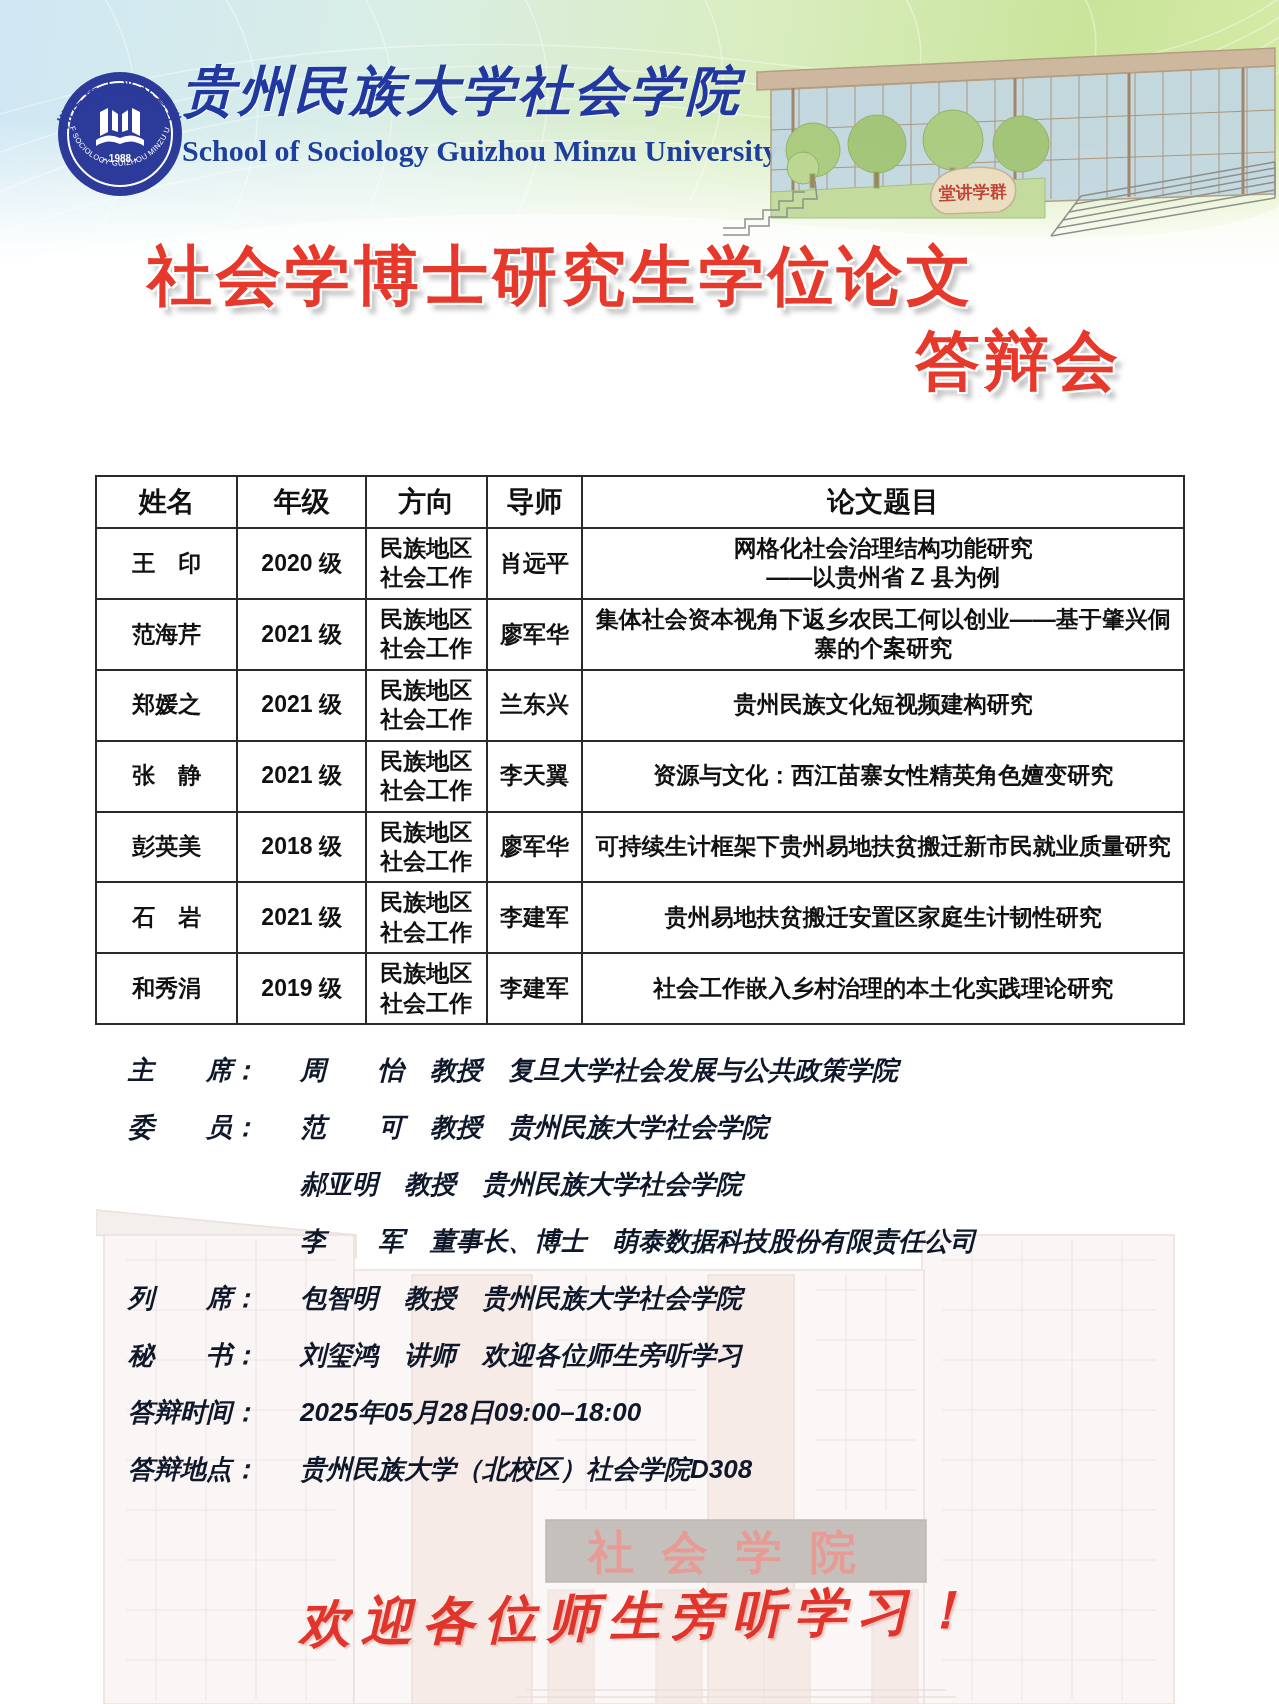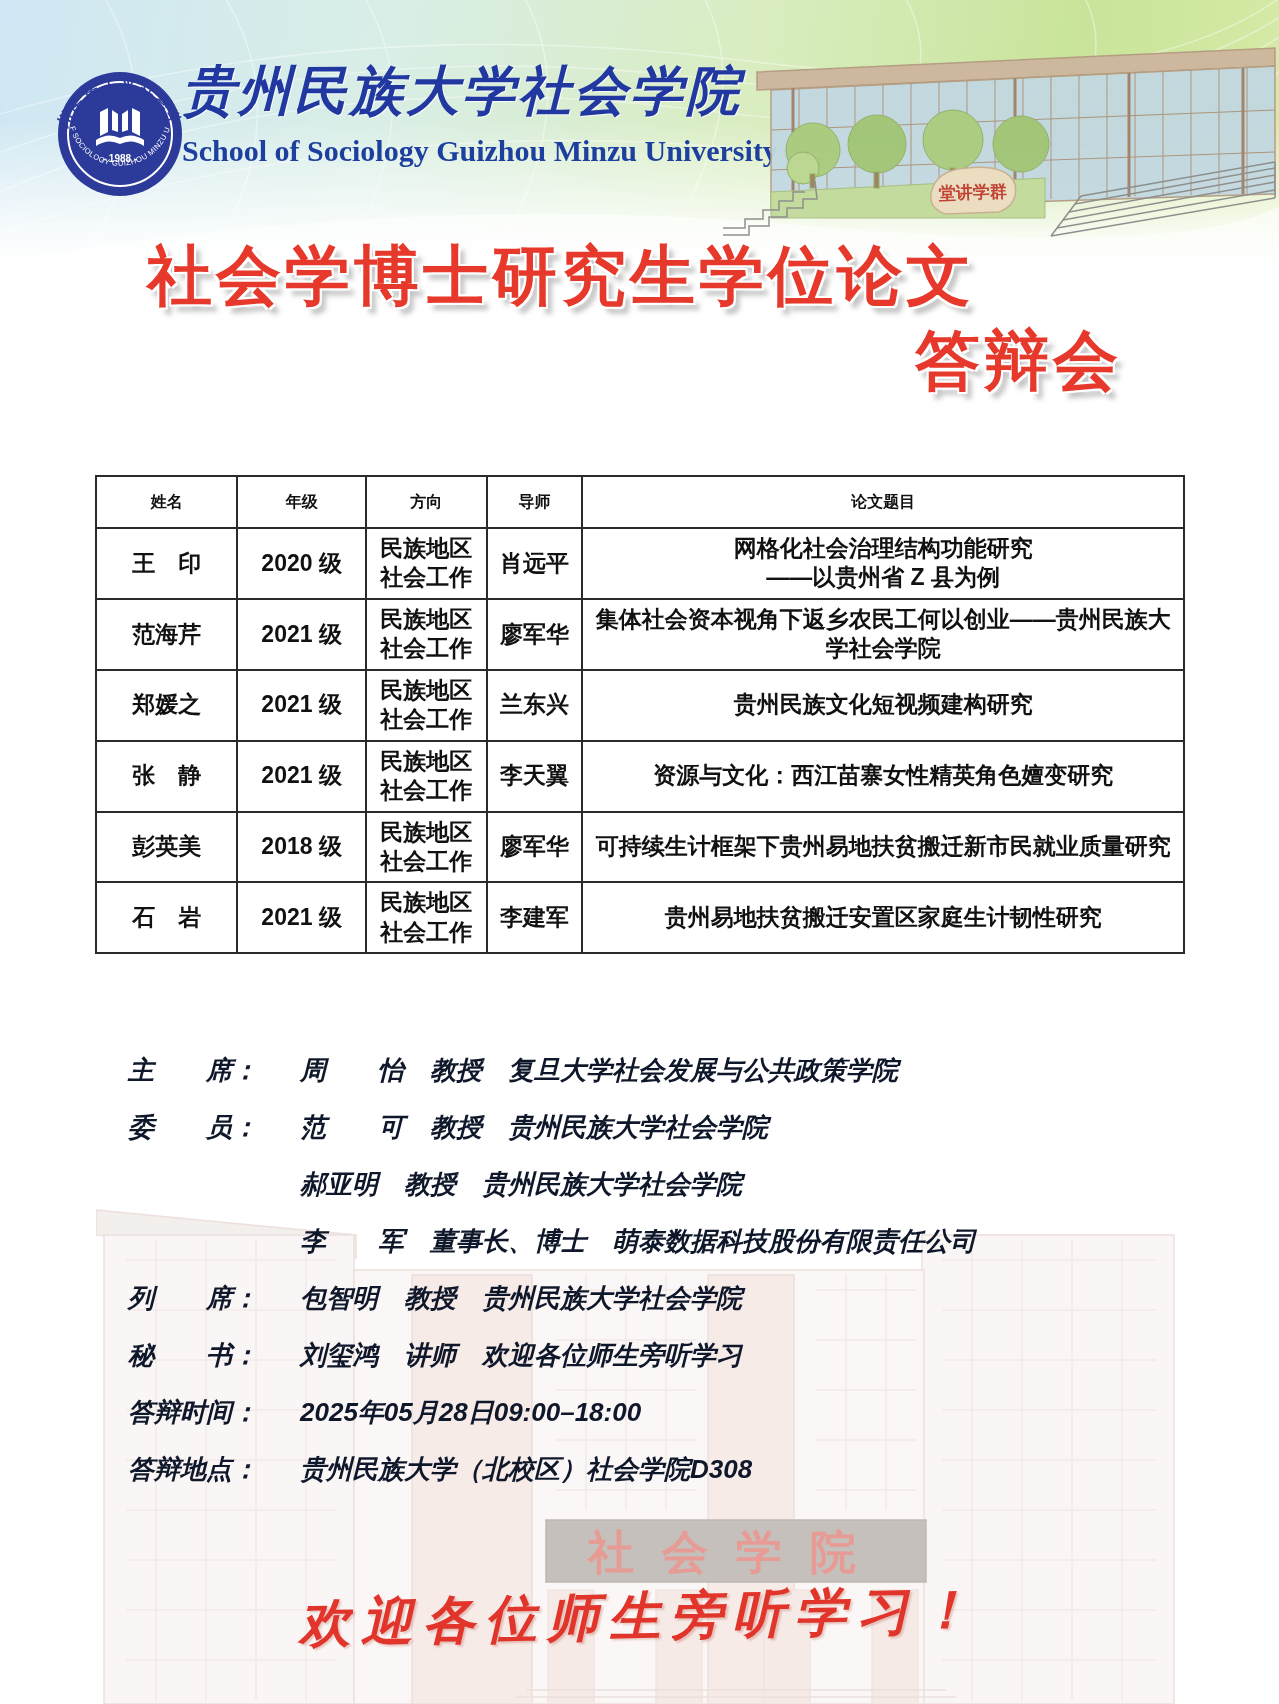--- a/index.html
+++ b/index.html
@@ -30,21 +30,21 @@
     text-shadow:-2px -2px 0 #fff,2px -2px 0 #fff,-2px 2px 0 #fff,2px 2px 0 #fff,
       6px 7px 5px rgba(120,120,120,.45);}
   .title .t1{font-size:65px;}
   .title .t2{font-size:65px;margin-top:8px;text-align:right;}
 
   
   table.roster{position:absolute;left:95px;top:475px;width:1090px;border-collapse:collapse;
     table-layout:fixed;background:rgba(255,255,255,.92);}
   table.roster th,table.roster td{border:2px solid #2a2a2a;text-align:center;vertical-align:middle;
     color:#111;font-weight:700;padding:5px 6px;}
-  table.roster th{font-size:16px;height:40px;}
+  table.roster th{font-size:28px;height:40px;}
   table.roster td{font-size:23px;line-height:1.28;}
   td.direction,td.thesis{white-space:pre-line;}
   td.thesis{padding:5px 10px;}
   col.c-name{width:13.0%;}col.c-grade{width:11.8%;}col.c-dir{width:11.1%;}
   col.c-adv{width:8.8%;}col.c-thesis{width:55.3%;}
 
   
   .info{position:absolute;left:128px;top:1042px;width:1080px;}
   .info-line{height:57px;line-height:57px;font-size:26px;font-weight:800;color:#0f172a;
     white-space:nowrap;font-style:italic;}
@@ -207,21 +207,21 @@
         <td>肖远平</td>
         <td class="thesis">网格化社会治理结构功能研究
 ——以贵州省 Z 县为例</td>
       </tr>
       <tr>
         <td>范海芹</td>
         <td>2021 级</td>
         <td class="direction">民族地区
 社会工作</td>
         <td>廖军华</td>
-        <td class="thesis">集体社会资本视角下返乡农民工何以创业——贵州民族大学社会学院</td>
+        <td class="thesis">集体社会资本视角下返乡农民工何以创业——基于肇兴侗寨的个案研究</td>
       </tr>
       <tr>
         <td>郑媛之</td>
         <td>2021 级</td>
         <td class="direction">民族地区
 社会工作</td>
         <td>兰东兴</td>
         <td class="thesis">贵州民族文化短视频建构研究</td>
       </tr>
       <tr>
@@ -241,20 +241,28 @@
         <td class="thesis">可持续生计框架下贵州易地扶贫搬迁新市民就业质量研究</td>
       </tr>
       <tr>
         <td>石　岩</td>
         <td>2021 级</td>
         <td class="direction">民族地区
 社会工作</td>
         <td>李建军</td>
         <td class="thesis">贵州易地扶贫搬迁安置区家庭生计韧性研究</td>
       </tr>
+      <tr>
+        <td>和秀涓</td>
+        <td>2019 级</td>
+        <td class="direction">民族地区
+社会工作</td>
+        <td>李建军</td>
+        <td class="thesis">社会工作嵌入乡村治理的本土化实践理论研究</td>
+      </tr>
     </tbody>
   </table>
 
   <div class="info">
     <div class="info-line">
       <span class="info-label">主　　席：</span><span class="info-content">周　　怡　教授　复旦大学社会发展与公共政策学院</span>
     </div>
     <div class="info-line">
       <span class="info-label">委　　员：</span><span class="info-content">范　　可　教授　贵州民族大学社会学院</span>
     </div>

